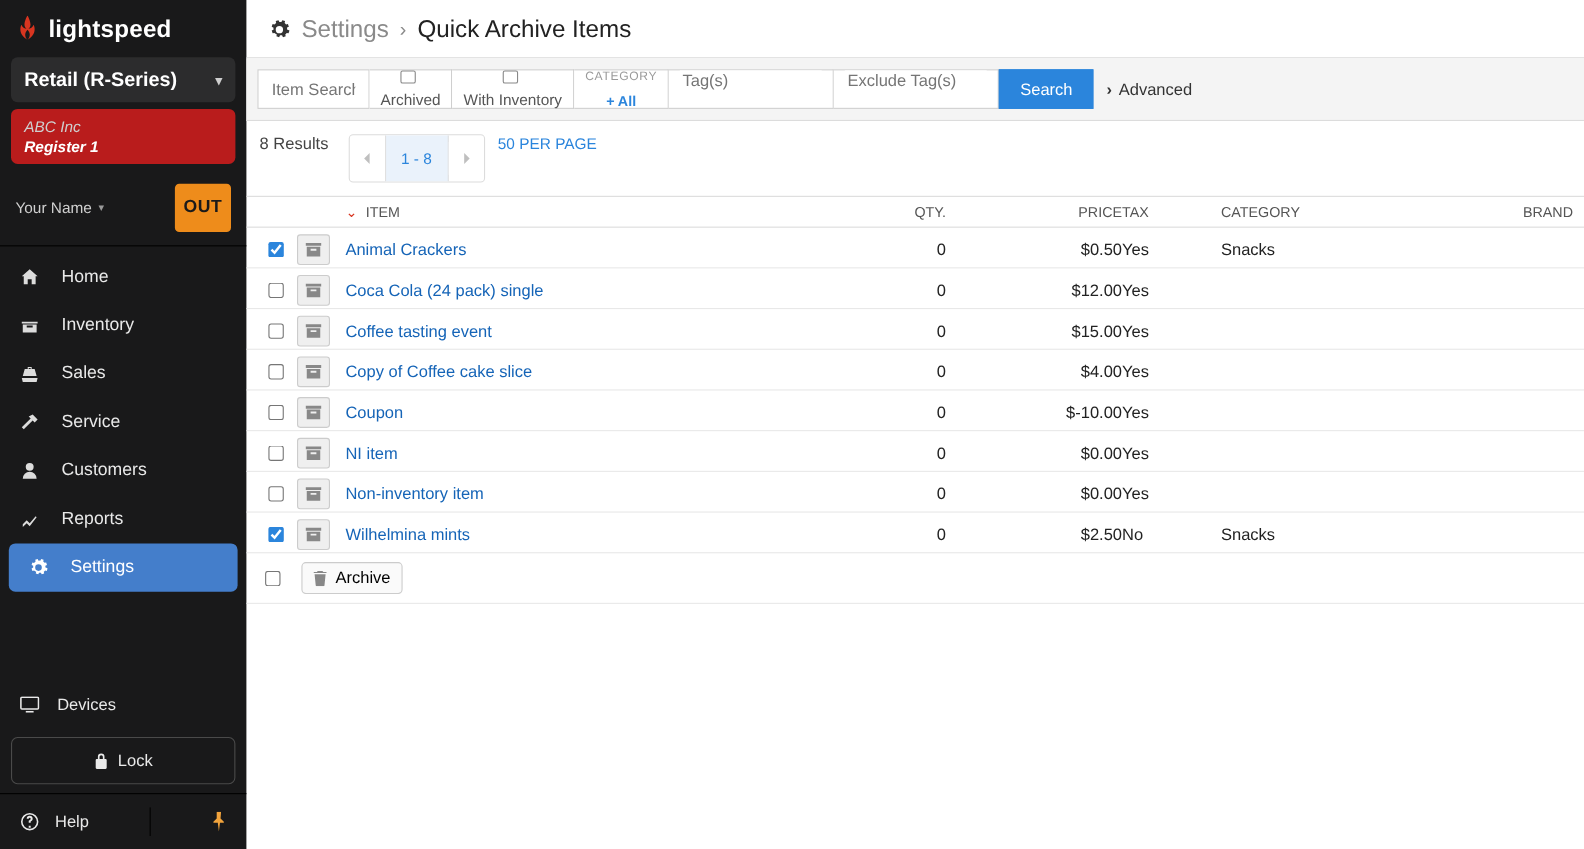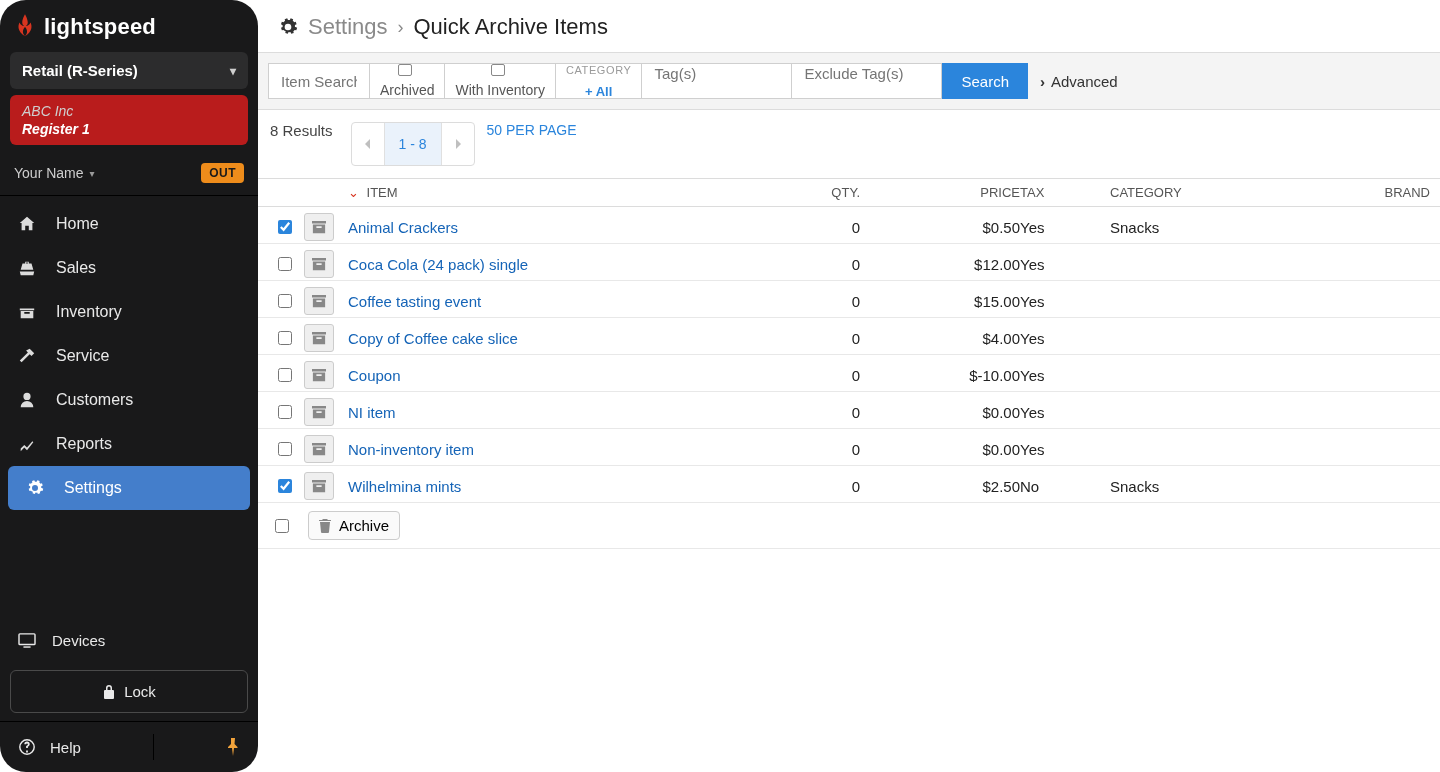--- a/index.html
+++ b/index.html
@@ -16,33 +16,33 @@
     --hdr-bg:#f4f4f4;
     --row-border:#e8e8e8;
     --text:#222;
     --muted:#6a6a6a;
   }
   html,body{margin:0;padding:0;font-family:-apple-system,"Segoe UI",Helvetica,Arial,sans-serif;font-size:15px;color:var(--text);background:#fff;}
   *{box-sizing:border-box;}
   .app{display:flex;min-height:772px;width:1440px;overflow:hidden;}
 
   
-  .sidebar{width:258px;background:var(--sidebar-bg);color:var(--sidebar-text);display:flex;flex-direction:column;border-radius:26px;}
+  .sidebar{width:224px;background:var(--sidebar-bg);color:var(--sidebar-text);display:flex;flex-direction:column;}
   .logo-row{display:flex;align-items:center;gap:8px;padding:14px 14px 12px 14px;}
   .logo-row .flame{color:var(--red);}
   .logo-row .word{font-size:22px;font-weight:600;color:#fff;letter-spacing:.2px;}
   .selector{margin:0 10px 6px;background:#2c2c2d;border-radius:6px;padding:10px 12px;display:flex;align-items:center;justify-content:space-between;cursor:pointer;}
-  .selector span{color:#fff;font-weight:600;font-size:15px;}
+  .selector span{color:#fff;font-weight:600;font-size:18px;}
   .selector .caret{color:#cfcfcf;font-size:12px;}
   .store-box{margin:0 10px 6px;background:#b91c1c;border-radius:6px;padding:8px 12px;font-style:italic;}
   .store-box .c1{color:#cfcfcf;font-size:14px;}
   .store-box .c2{color:#fff;font-size:14px;font-weight:700;margin-top:2px;}
   .user-row{display:flex;align-items:center;justify-content:space-between;padding:12px 14px;color:#cfcfcf;border-bottom:1px solid #000;}
   .user-row .uname{display:flex;align-items:center;gap:6px;font-size:14px;cursor:pointer;}
-  .badge-out{background:var(--accent-orange);color:#1a1a1a;font-weight:700;font-size:12px;border-radius:4px;padding:3px 8px;letter-spacing:.5px;}
+  .badge-out{background:var(--accent-orange);color:#1a1a1a;font-weight:700;font-size:16px;border-radius:4px;padding:13px 8px;letter-spacing:.5px;}
 
   nav.main{padding-top:6px;}
   nav.main .item{display:flex;align-items:center;gap:16px;padding:13px 18px;color:#e9e9e9;font-size:16px;cursor:pointer;}
   nav.main .item .ico{width:22px;text-align:center;font-size:18px;color:#dcdcdc;}
   nav.main .item.selected{background:var(--nav-selected);color:#fff;border-radius:6px;margin:0 8px;}
   nav.main .item.selected .ico{color:#fff;}
 
   .sidebar .spacer{flex:1;}
   .devices{display:flex;align-items:center;gap:16px;padding:13px 18px;color:#e9e9e9;cursor:pointer;}
   .lock-btn{margin:8px 10px 8px;border:1px solid #4a4a4a;border-radius:6px;text-align:center;padding:12px 0;color:#eaeaea;display:flex;align-items:center;justify-content:center;gap:8px;cursor:pointer;}
@@ -140,32 +140,32 @@
           <span class="ico">
             <svg width="18" height="18" viewBox="0 0 20 20">
               <path fill="currentColor" d="M10 2l8 7h-2v8h-4v-5H8v5H4v-8H2l8-7z"></path>
             </svg>
           </span>
           <span>Home</span>
         </div>
         <div class="item">
           <span class="ico">
             <svg width="18" height="18" viewBox="0 0 20 20">
+              <path fill="currentColor" d="M2 6h16v2H2V6zm1 3h14v8H3V9zm4 1v2h6v-2H7z"></path>
+            </svg>
+          </span>
+          <span>Inventory</span>
+        </div>
+        <div class="item">
+          <span class="ico">
+            <svg width="18" height="18" viewBox="0 0 20 20">
               <path fill="currentColor" d="M2 14h16l-1 4H3l-1-4zm1-2l2-7h3V3h4v2h3l2 7H3zm6-7h2V4H9v1z"></path>
             </svg>
           </span>
           <span>Sales</span>
-        </div>
-        <div class="item">
-          <span class="ico">
-            <svg width="18" height="18" viewBox="0 0 20 20">
-              <path fill="currentColor" d="M2 6h16v2H2V6zm1 3h14v8H3V9zm4 1v2h6v-2H7z"></path>
-            </svg>
-          </span>
-          <span>Inventory</span>
         </div>
         <div class="item">
           <span class="ico">
             <svg width="18" height="18" viewBox="0 0 20 20">
               <path fill="currentColor" d="M13 2l5 5-3 3-2-2-9 9-2-2 9-9-2-2 4-2z"></path>
             </svg>
           </span>
           <span>Service</span>
         </div>
         <div class="item">

